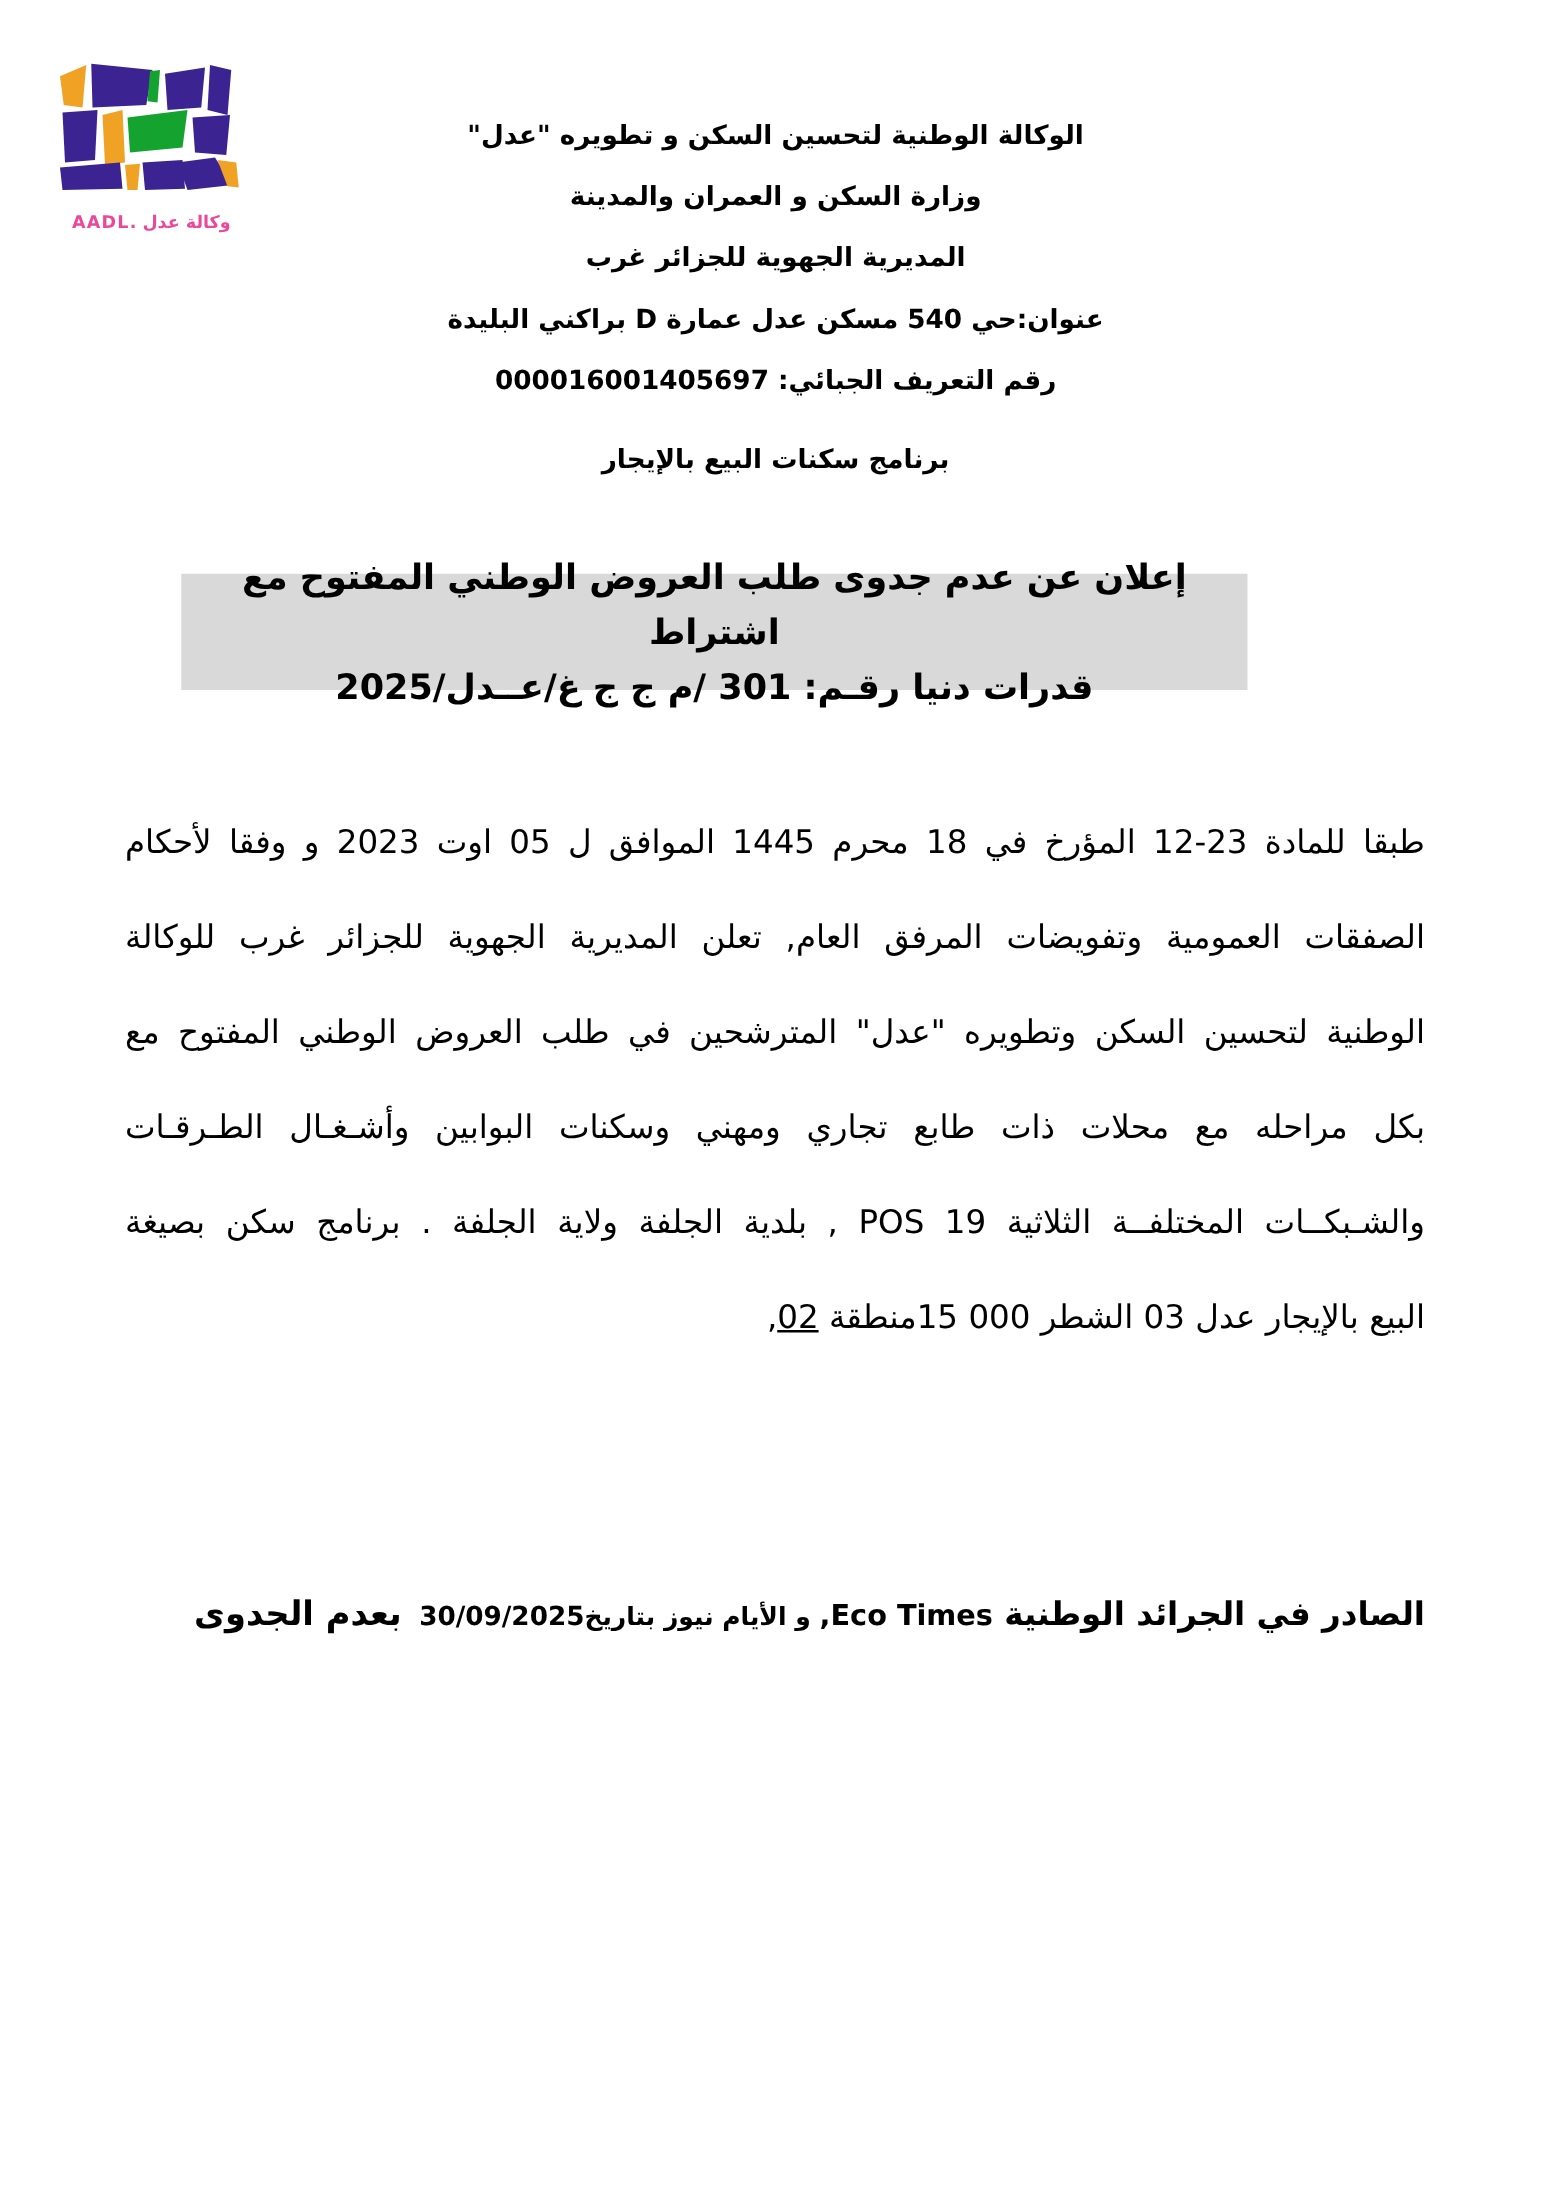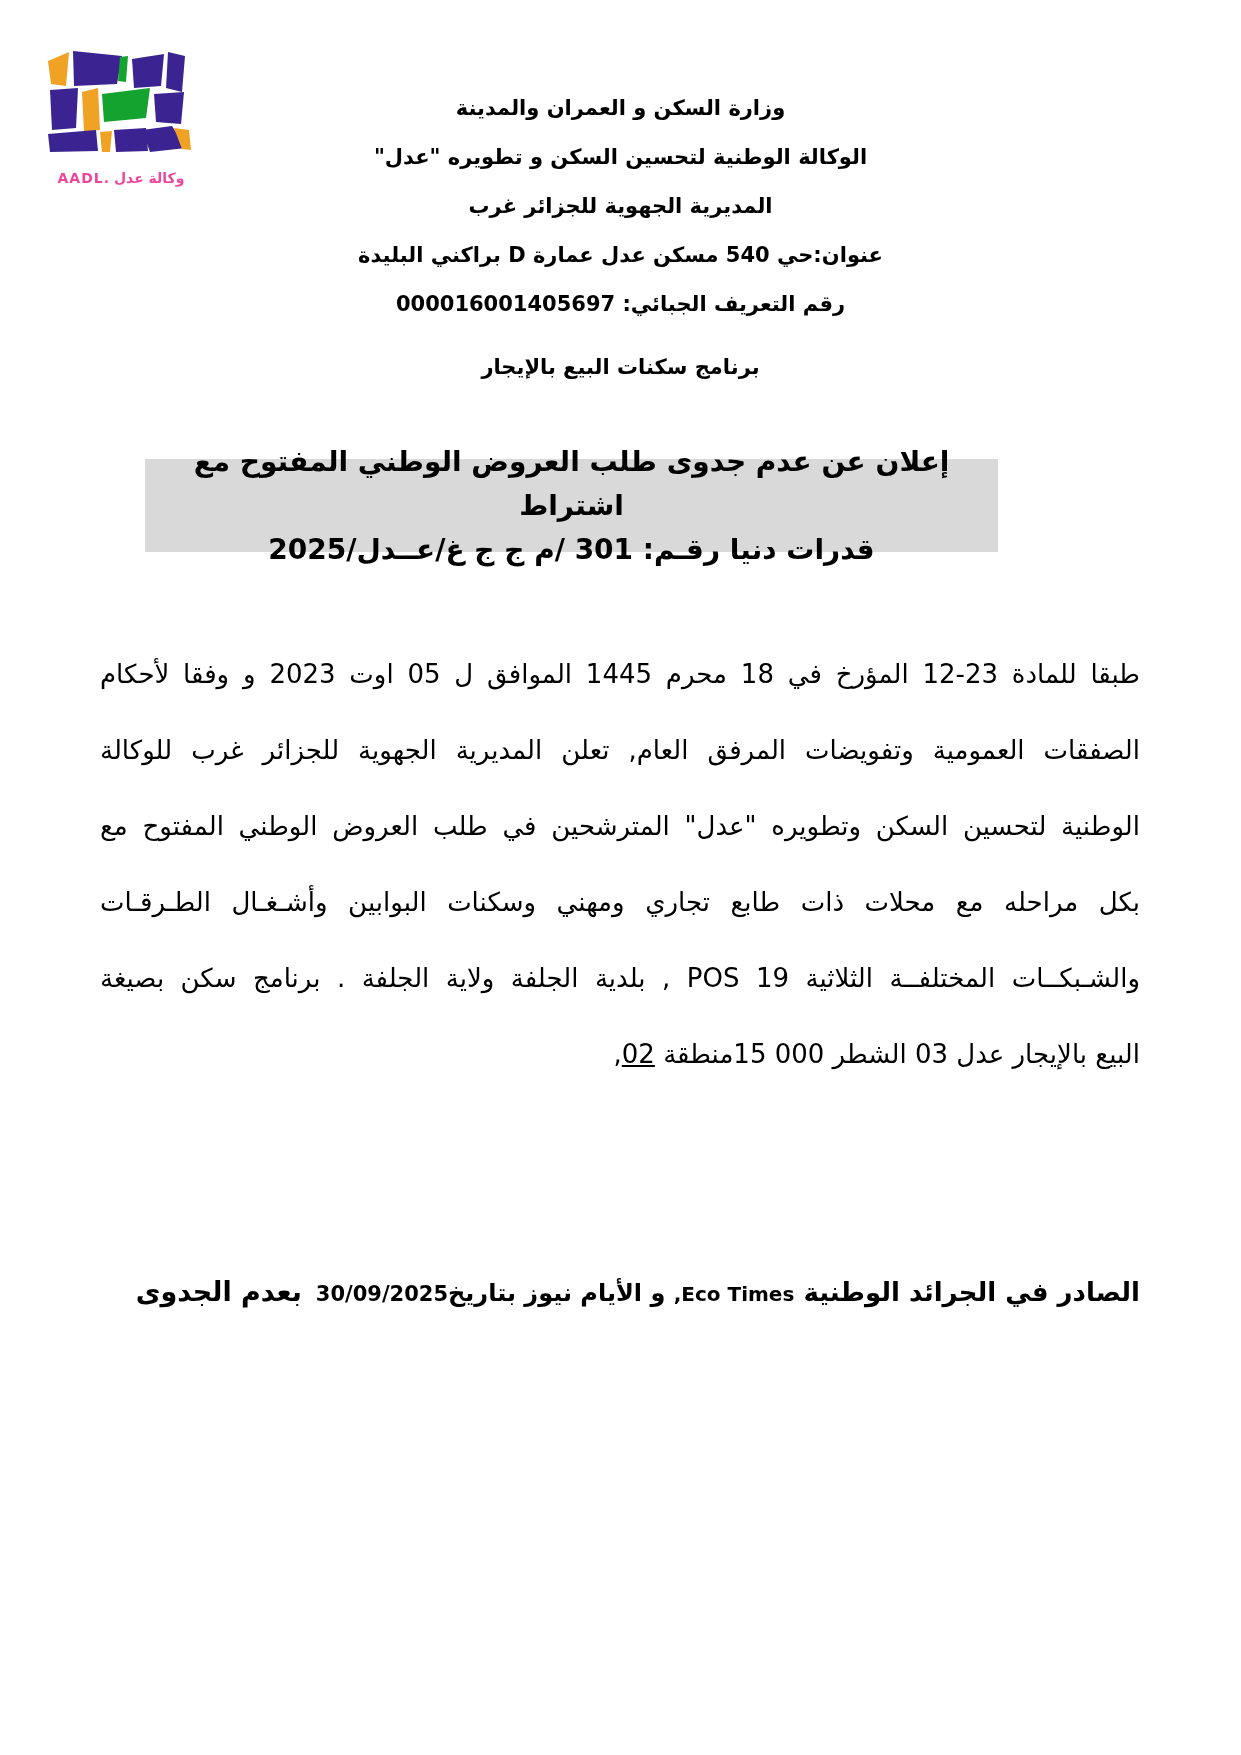--- a/index.html
+++ b/index.html
@@ -55,22 +55,22 @@
   }
   .body-line.last{text-align:right;text-align-last:right;}
   .u{text-decoration:underline;}
   
   .source-line{
     position:absolute;left:100px;top:1266px;width:1040px;
     direction:rtl;text-align:right;
     font-weight:bold;font-size:26px;line-height:52px;
     overflow:hidden;white-space:nowrap;
   }
-  .src-latin{font-size:20px;text-align:right;}
-  .src-small{font-size:24px;}
+  .src-latin{font-size:23px;text-align:right;}
+  .src-small{font-size:20px;}
   .src-date{font-size:21px;}
   .src-strong{font-size:27px;margin-right:14px;}
   
   .footer{
     position:absolute;left:0;right:0;top:1692px;
     text-align:center;
     font-family:"Liberation Sans",sans-serif;
     font-size:24px;color:#111;
   }
 </style>
@@ -96,22 +96,22 @@
       <polygon points="2,86 50,82 52,103 4,104" fill="#3b2491"></polygon>
       <polygon points="54,84 66,83 64,104 56,104" fill="#f0a224"></polygon>
       <polygon points="68,82 100,80 102,103 70,104" fill="#3b2491"></polygon>
       <polygon points="96,82 126,78 140,100 104,104" fill="#3b2491"></polygon>
       <polygon points="128,80 143,82 145,102 136,101" fill="#f0a224"></polygon>
     </svg>
     <div class="logo-caption">وكالة عدل .AADL</div>
   </div>
 
   <div class="header">
+    <div class="hline">الوكالة الوطنية لتحسين السكن و تطويره "عدل"</div>
     <div class="hline">وزارة السكن و العمران والمدينة</div>
-    <div class="hline">الوكالة الوطنية لتحسين السكن و تطويره "عدل"</div>
     <div class="hline">المديرية الجهوية للجزائر غرب</div>
     <div class="hline">عنوان:حي 540 مسكن عدل عمارة D براكني البليدة</div>
     <div class="hline">رقم التعريف الجبائي:  000016001405697</div>
     <div class="hline program">برنامج سكنات البيع بالإيجار</div>
   </div>
 
   <div class="title-box">
     <div class="tline">إعلان عن عدم جدوى طلب العروض الوطني المفتوح مع اشتراط</div>
     <div class="tline">قدرات دنيا رقـم: 301 /م ج ج غ/عــدل/2025</div>
   </div>

